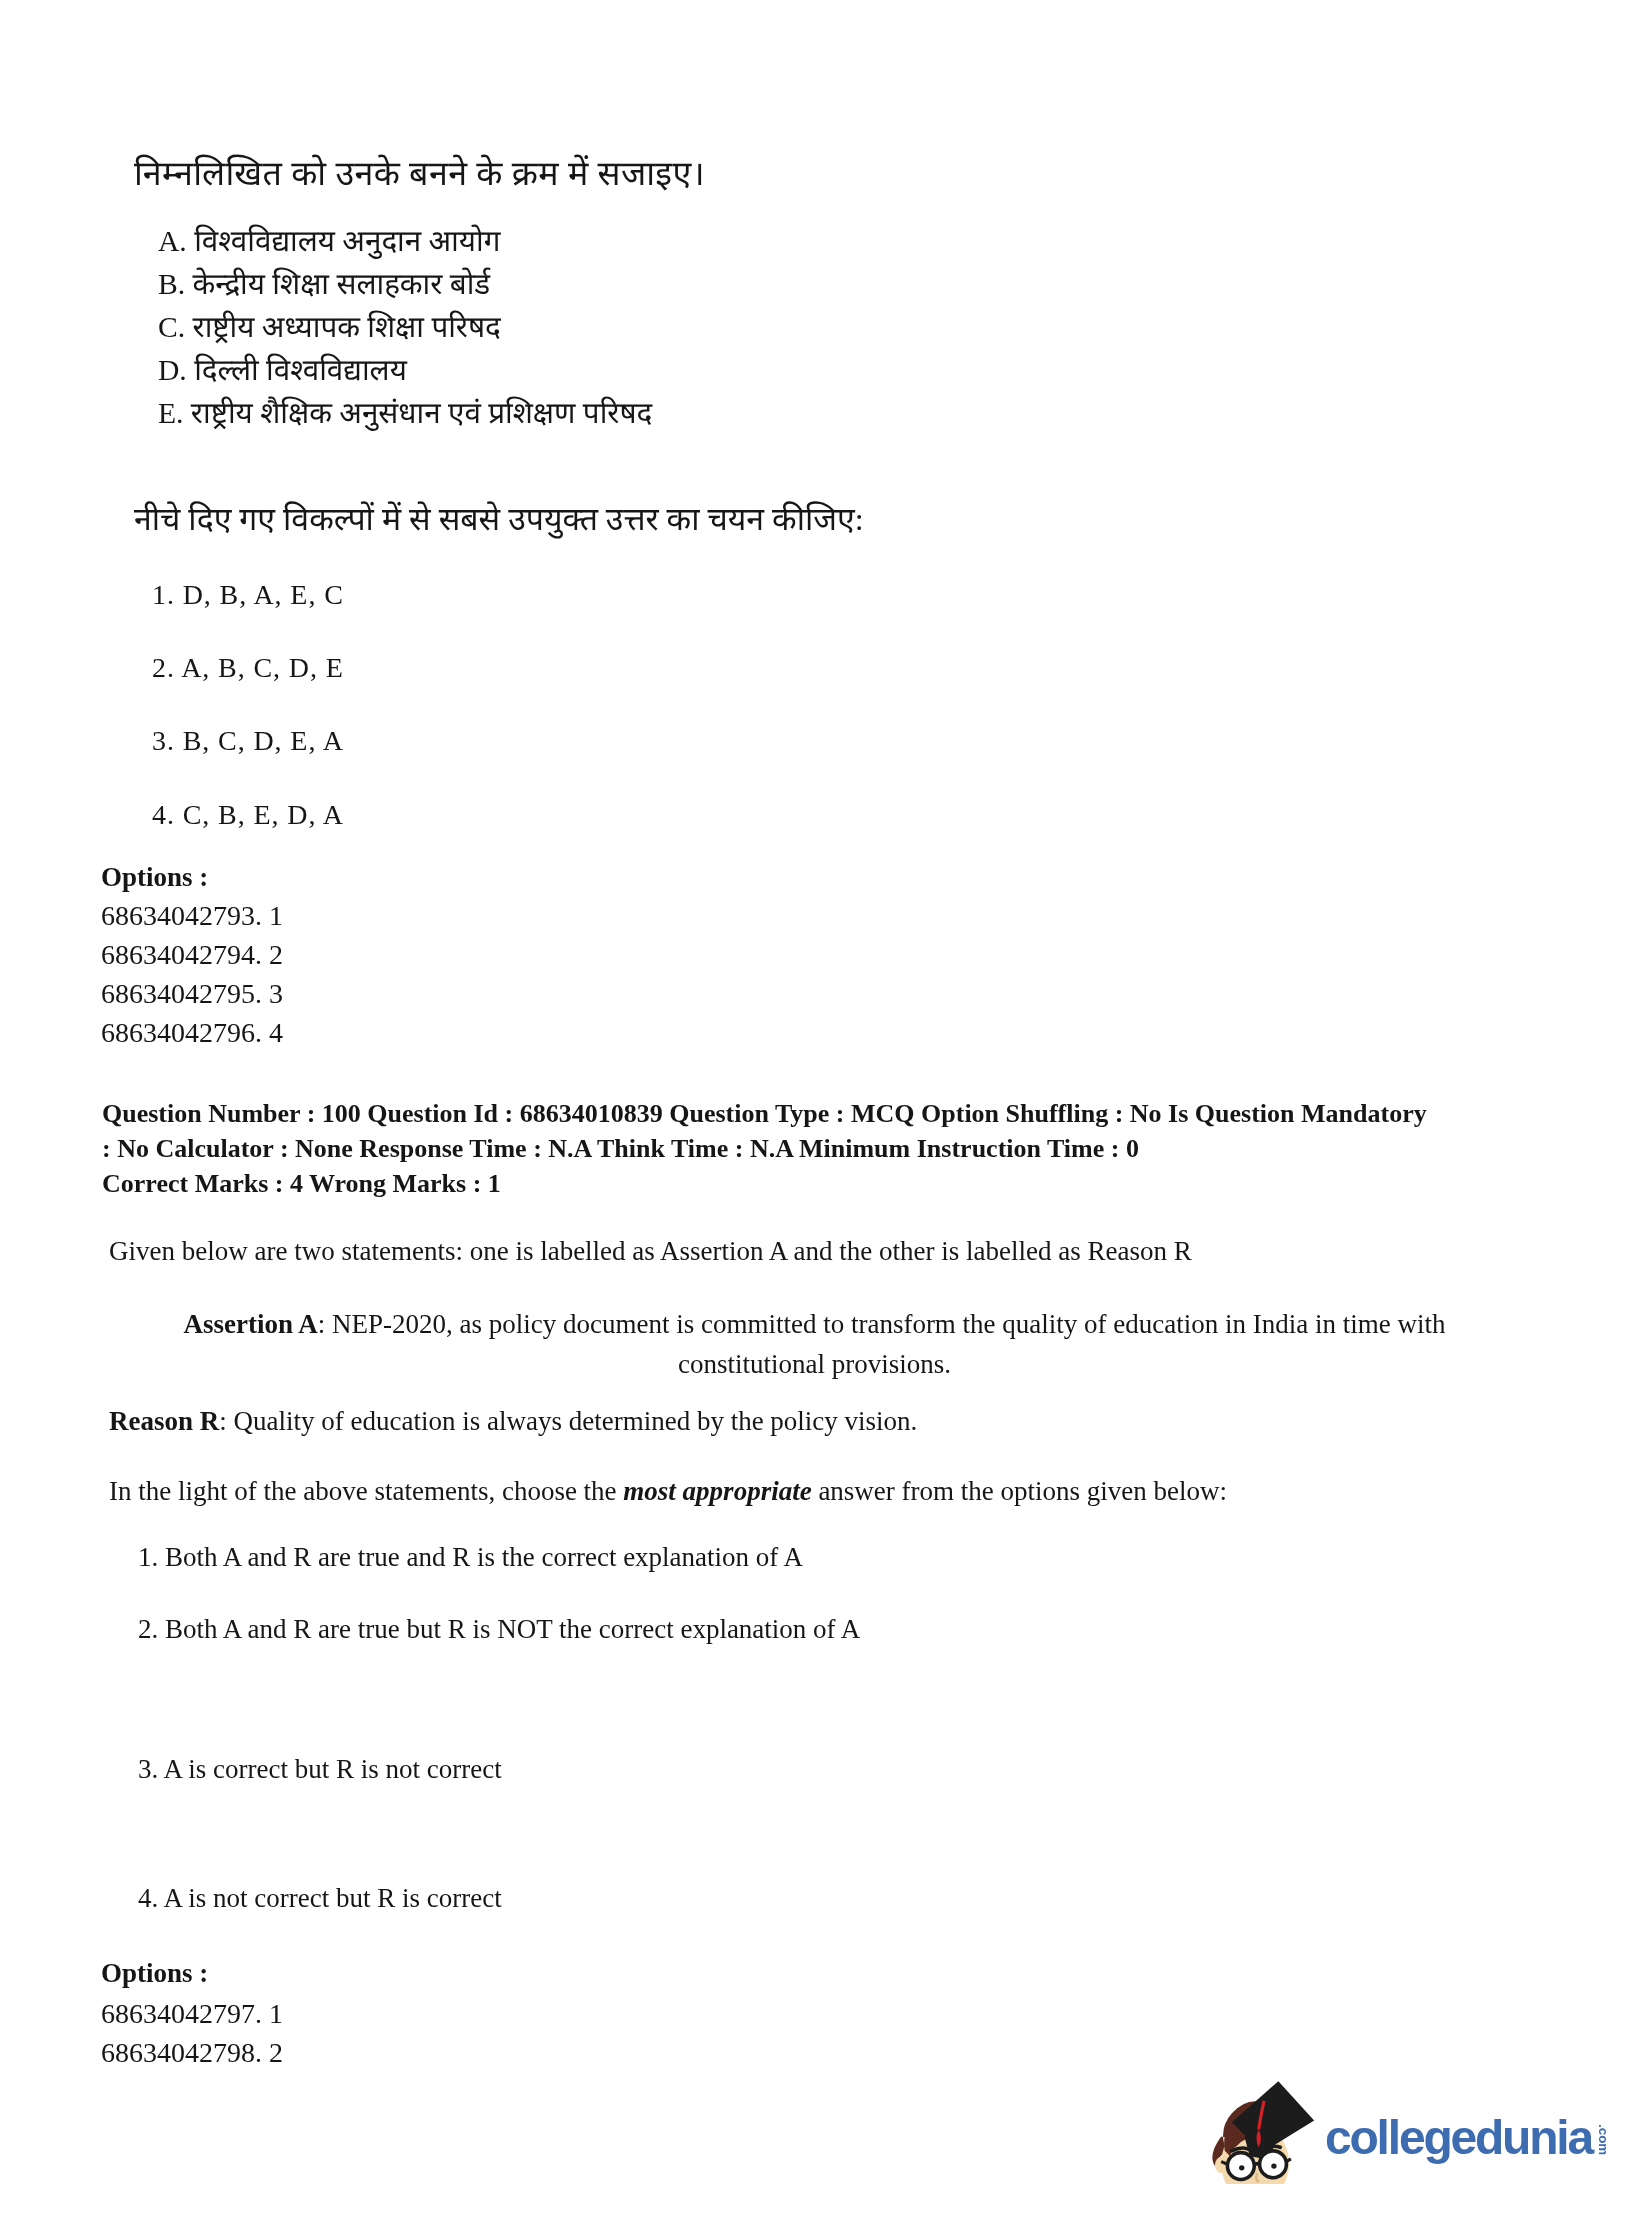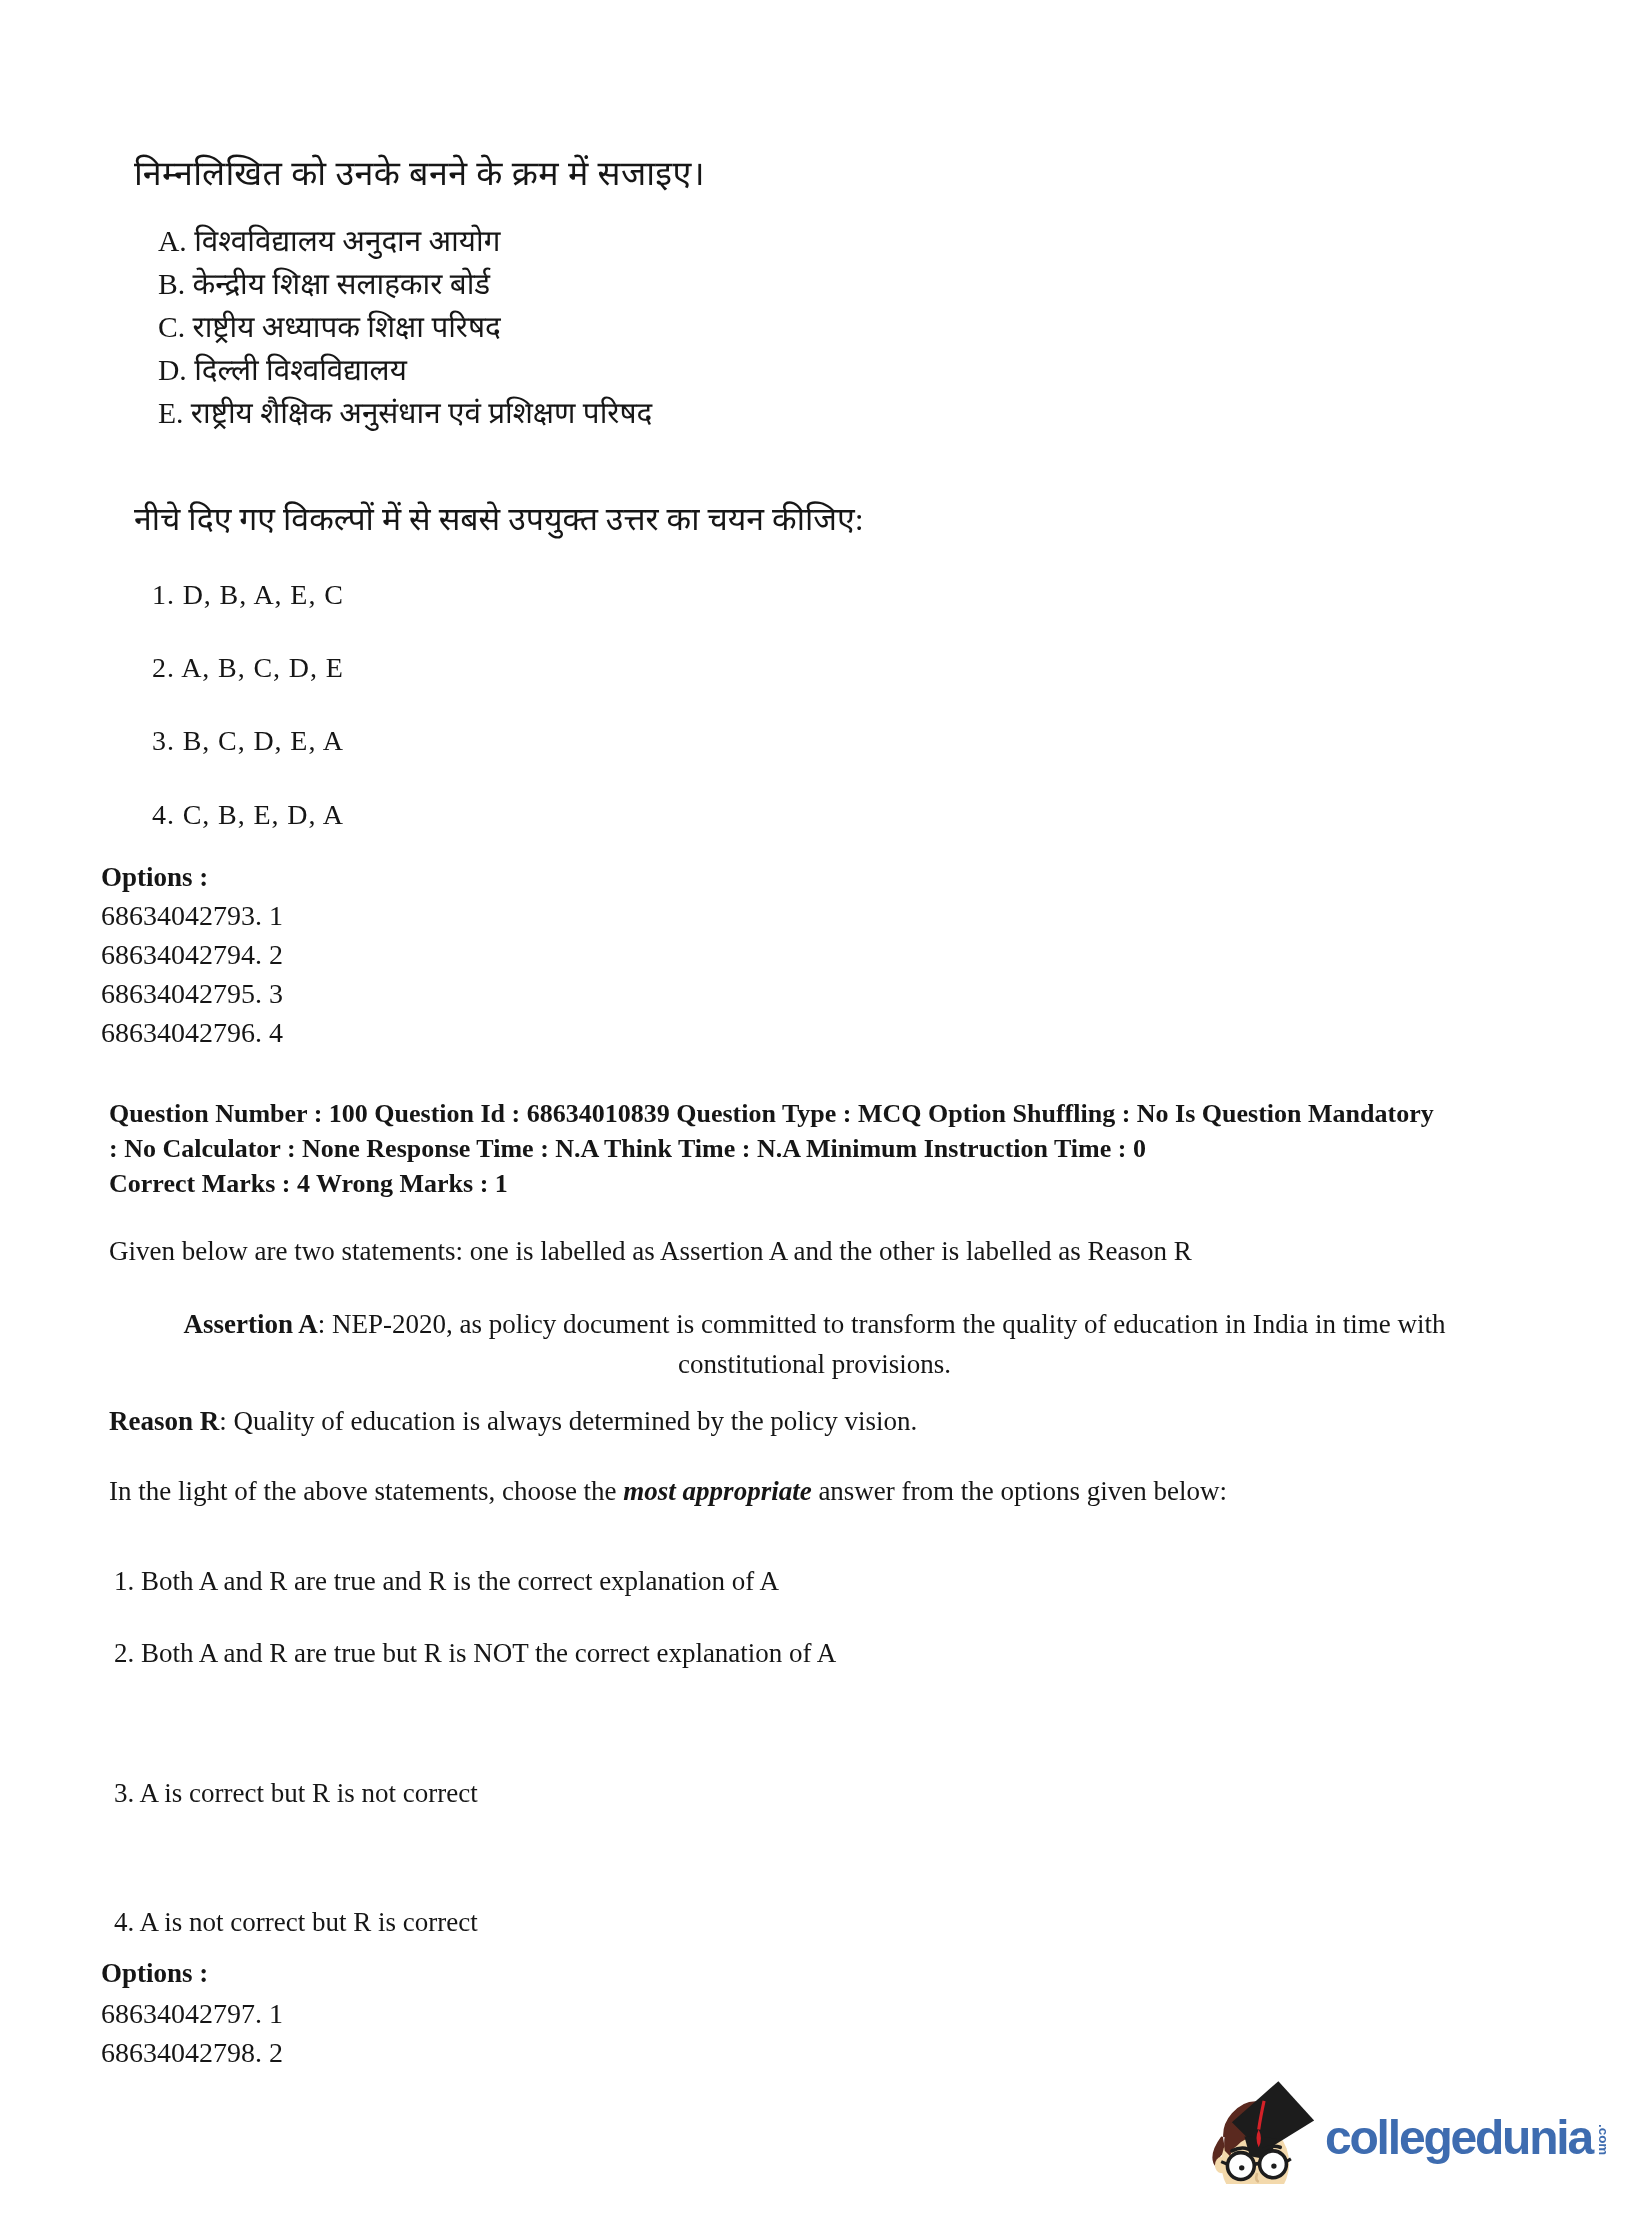--- a/index.html
+++ b/index.html
@@ -26,29 +26,29 @@
 
   
   .opt-head{left:101px;font-size:27px;font-weight:bold;}
   .opt-head.first{top:862px;}
   .opt-head.second{top:1958px;}
   .opt-ids{left:101px;font-size:28px;line-height:39px;}
   .opt-ids.first{top:896px;}
   .opt-ids.second{top:1994px;line-height:39px;}
 
   
-  .q-meta{left:109px;top:1096px;width:1473px;font-size:26px;font-weight:bold;line-height:35px;}
+  .q-meta{left:102px;top:1096px;width:1473px;font-size:26px;font-weight:bold;line-height:35px;}
 
   
   .eng{font-size:27px;}
   .intro{left:109px;top:1236px;}
   .assertion{left:109px;top:1304px;width:1411px;line-height:40px;text-align:center;}
   .reason{left:109px;top:1406px;text-align:center;}
   .instruction{left:109px;top:1476px;}
-  .en-choice{left:114px;font-size:27px;margin-top:24px;}
+  .en-choice{left:138px;font-size:27px;}
   .en-choice.c0{top:1542px;}
   .en-choice.c1{top:1614px;}
   .en-choice.c2{top:1754px;}
   .en-choice.c3{top:1883px;font-family:Liberation Serif, serif;}
   .bold{font-weight:bold;}
   .bold-italic{font-weight:bold;font-style:italic;}
 
   
   .brand-text{
     left:1325px;top:2110px;

